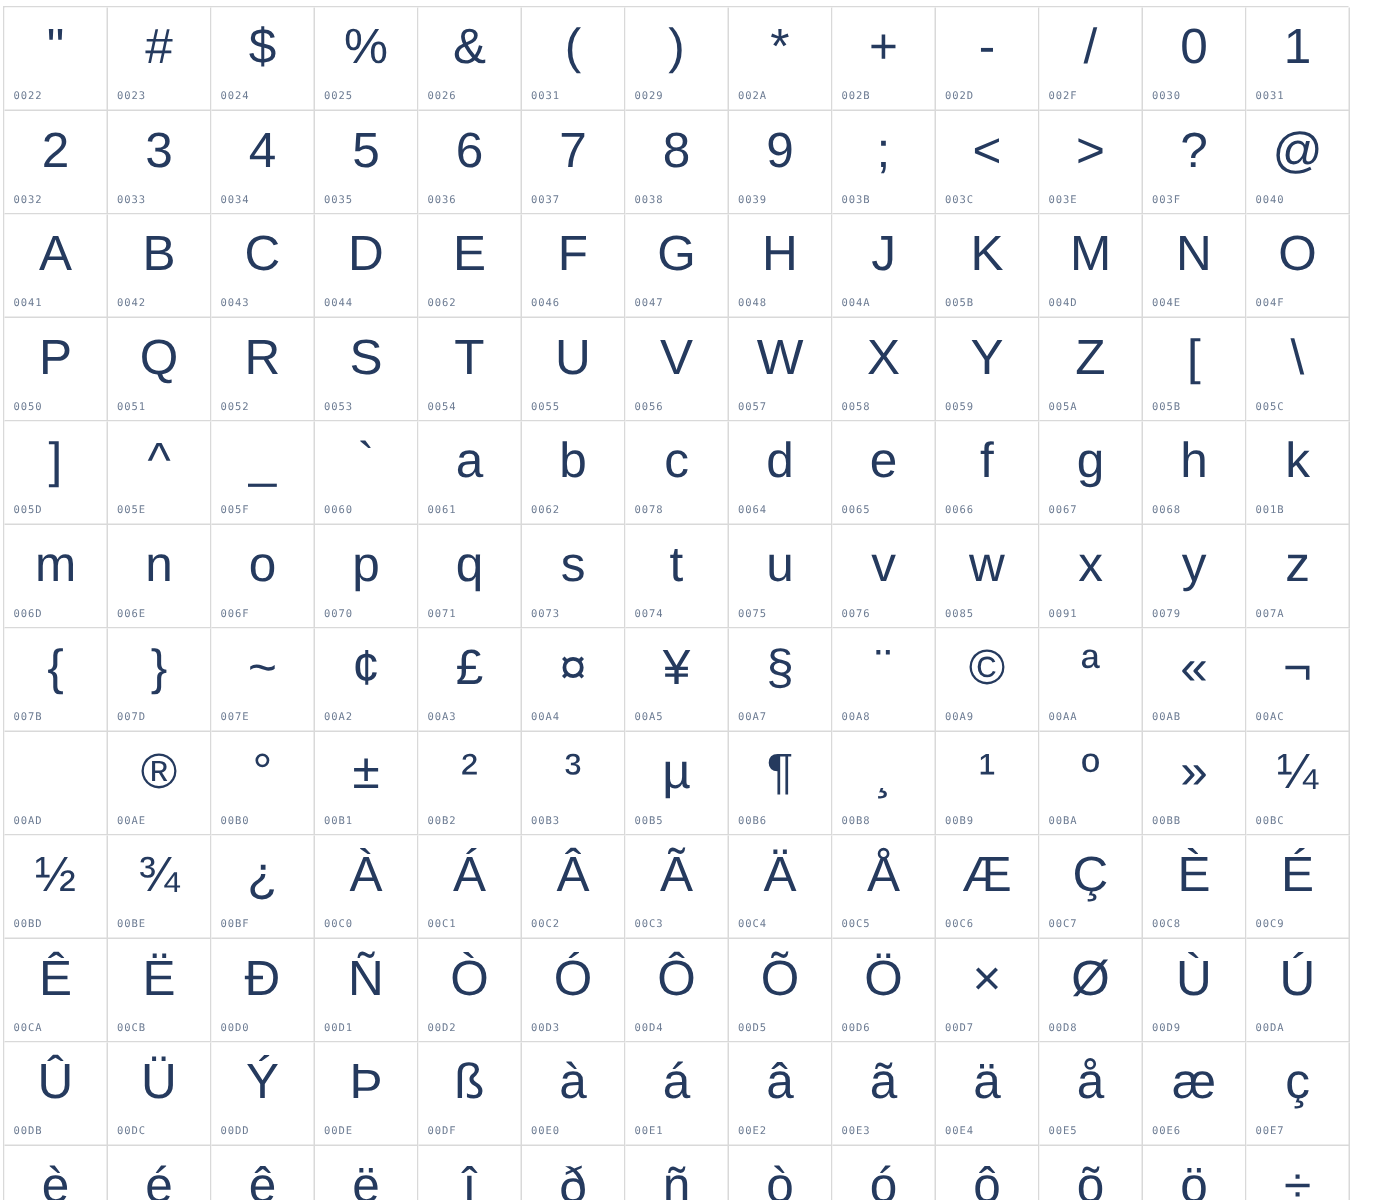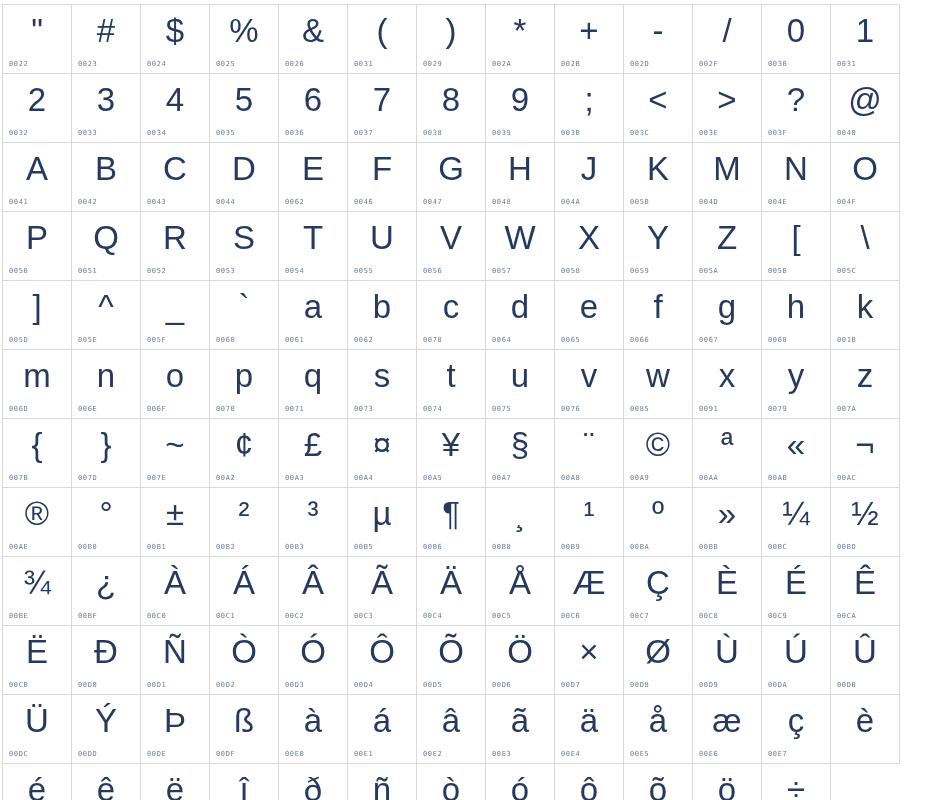--- a/index.html
+++ b/index.html
@@ -417,20 +417,24 @@
     </div>
     <div class="cell">
       <div class="glyph">«</div>
       <div class="code">00AB</div>
     </div>
     <div class="cell">
       <div class="glyph">¬</div>
       <div class="code">00AC</div>
     </div>
     <div class="cell">
+      <div class="glyph">­</div>
+      <div class="code">00AD</div>
+    </div>
+    <div class="cell">
       <div class="glyph">®</div>
       <div class="code">00AE</div>
     </div>
     <div class="cell">
       <div class="glyph">°</div>
       <div class="code">00B0</div>
     </div>
     <div class="cell">
       <div class="glyph">±</div>
       <div class="code">00B1</div>

